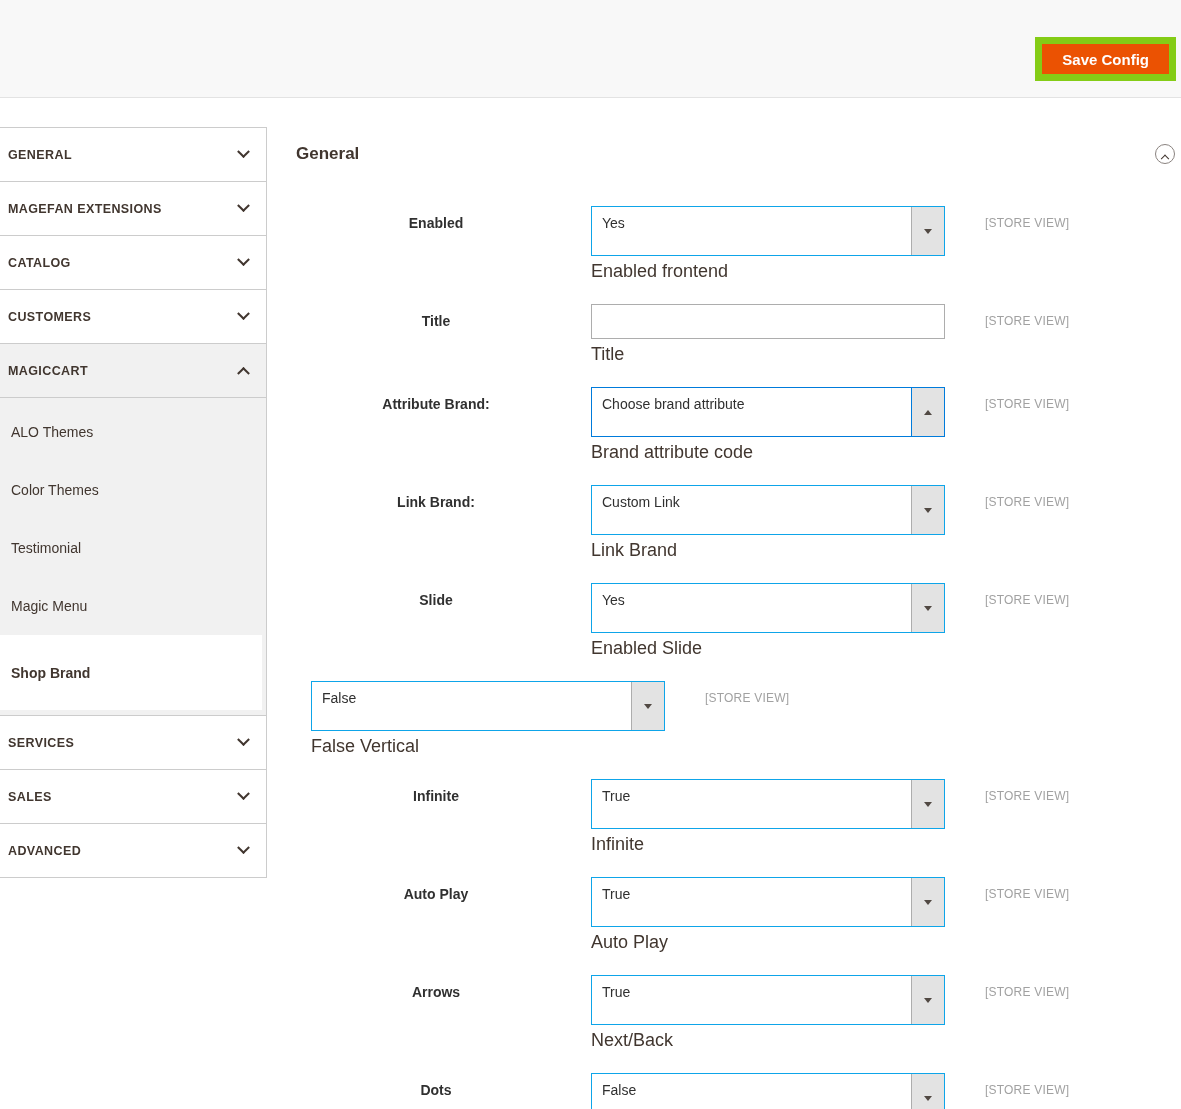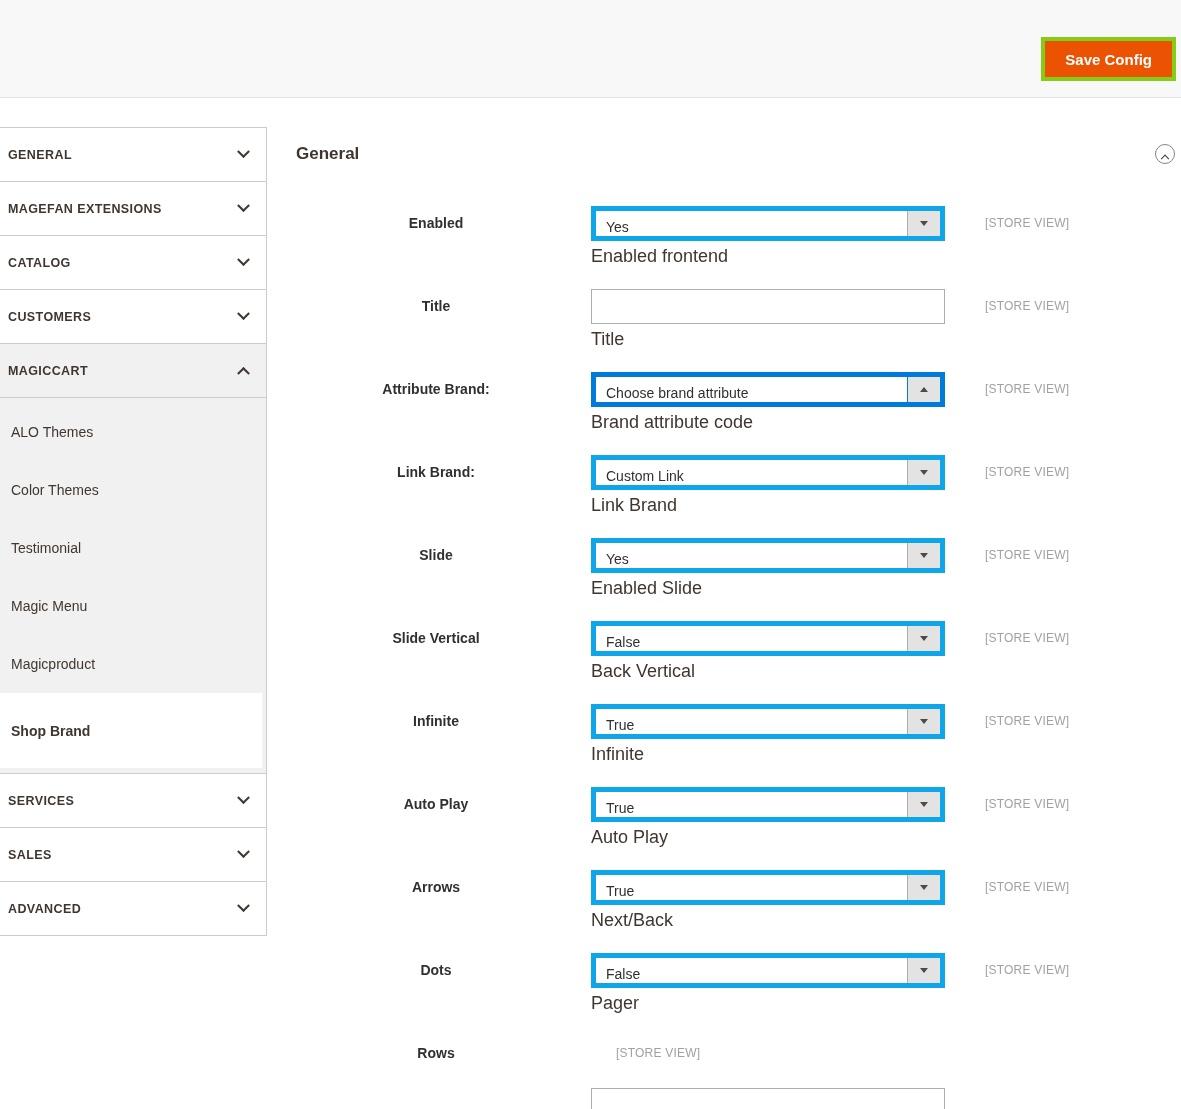--- a/index.html
+++ b/index.html
@@ -4,21 +4,21 @@
 <style>
   * { margin:0; padding:0; box-sizing:border-box; }
   html,body { background:#fff; }
   body { font-family:"Liberation Sans","DejaVu Sans",sans-serif; color:#303030; }
   .page { position:relative; width:1181px; height:1109px; overflow:hidden; background:#fff; }
 
   
   .topbar { position:absolute; left:0; top:0; width:1181px; height:98px;
             background:#f8f8f8; border-bottom:1px solid #e3e3e3; }
   .save-btn { position:absolute; right:5px; top:37px; height:44px; padding:0 20px;
-              background:#eb5202; color:#fff; border:4px solid #84cc16;
+              background:#eb5202; color:#fff; border:7px solid #84cc16;
               font-family:inherit; font-size:15px; font-weight:bold; cursor:pointer; }
 
   
   .sidebar { position:absolute; left:0; top:127px; width:267px;
              border-top:1px solid #ccc; border-right:1px solid #ccc; background:#fff; }
   .side-sec { height:54px; display:flex; align-items:center; justify-content:space-between;
               padding:0 18px 0 8px; border-bottom:1px solid #ccc; background:#fff; cursor:pointer; }
   .side-sec .sec-label { font-size:12.5px; font-weight:bold; letter-spacing:.4px;
                          color:#41362f; text-transform:uppercase; }
   .side-sec.expanded { background:#f1f1f1;gap:28px; }
@@ -38,21 +38,21 @@
                   display:flex; align-items:center; justify-content:center; cursor:pointer; background:#fff; }
   .collapse-btn .chev { width:6px; height:6px; border-width:1.5px; border-color:#41362f; margin-top:3px; }
 
   .fields { margin-top:42px; }
   .row { display:flex; margin-bottom:25px; }
   .flabel { width:280px; text-align:center; font-size:14px; font-weight:bold;
             color:#303030; padding-top:8px; line-height:19px; }
   .fcol { width:354px; margin-left:15px; }
   .scope { margin-left:40px; padding-top:10px; font-size:12px; color:#a1a1a1; letter-spacing:.2px; }
 
-  .select { position:relative; height:35px; border:5px solid #0ea5e9; background:#fff;
+  .select { position:relative; height:50px; border:1px solid #0ea5e9; background:#fff;
             cursor:pointer; }
   .select .val { display:block; line-height:33px; padding:0 44px 0 10px; font-size:14px;
                  color:#303030; white-space:nowrap; overflow:hidden; }
   .select .dd { position:absolute; top:0; right:0; width:33px; height:100%;
                 background:#e3e3e3; border-left:1px solid #adadad;
                 display:flex; align-items:center; justify-content:center; }
   .tri-down { width:0; height:0; border-left:4px solid transparent; border-right:4px solid transparent;
               border-top:5px solid #514943; }
   .tri-up   { width:0; height:0; border-left:4px solid transparent; border-right:4px solid transparent;
               border-bottom:5px solid #514943; }
@@ -100,21 +100,20 @@
   </div>
 <div class="subnav">
   <div class="sub-item">ALO Themes</div>
 
   <div class="sub-item">Color Themes</div>
 
   <div class="sub-item">Testimonial</div>
 
   <div class="sub-item">Magic Menu</div>
 
-  <div class="sub-item">Magicproduct</div>
 
   <div class="sub-item selected">Shop Brand</div>
 </div>
   <div class="side-sec">
     <span class="sec-label">SERVICES</span>
     <i class="chev"></i>
   </div>
 
   <div class="side-sec">
     <span class="sec-label">SALES</span>
@@ -191,29 +190,28 @@
               <span class="dd">
                 <i class="tri-down"></i>
               </span>
             </div>
             <div class="note">Enabled Slide</div>
           </div>
     <span class="scope">[STORE VIEW]</span>
   </div>
 
   <div class="row">
-    <label class="flabel">Slide Vertical</label>
     <div class="fcol">
             <div class="select">
               <span class="val">False</span>
               <span class="dd">
                 <i class="tri-down"></i>
               </span>
             </div>
-            <div class="note">Back Vertical</div>
+            <div class="note">False Vertical</div>
           </div>
     <span class="scope">[STORE VIEW]</span>
   </div>
 
   <div class="row">
     <label class="flabel">Infinite</label>
     <div class="fcol">
             <div class="select">
               <span class="val">True</span>
               <span class="dd">

